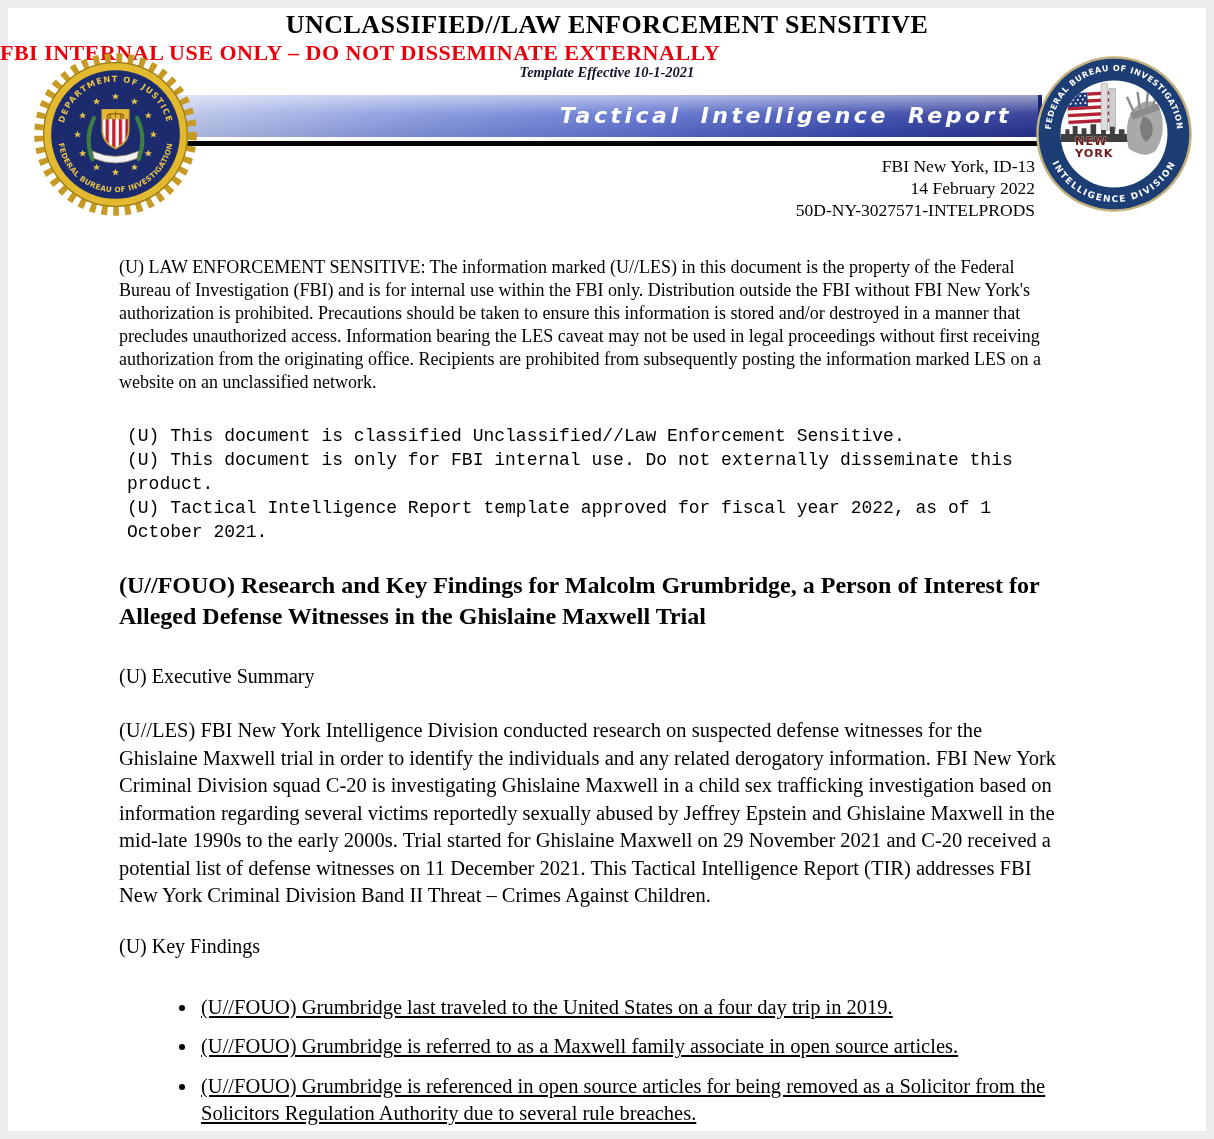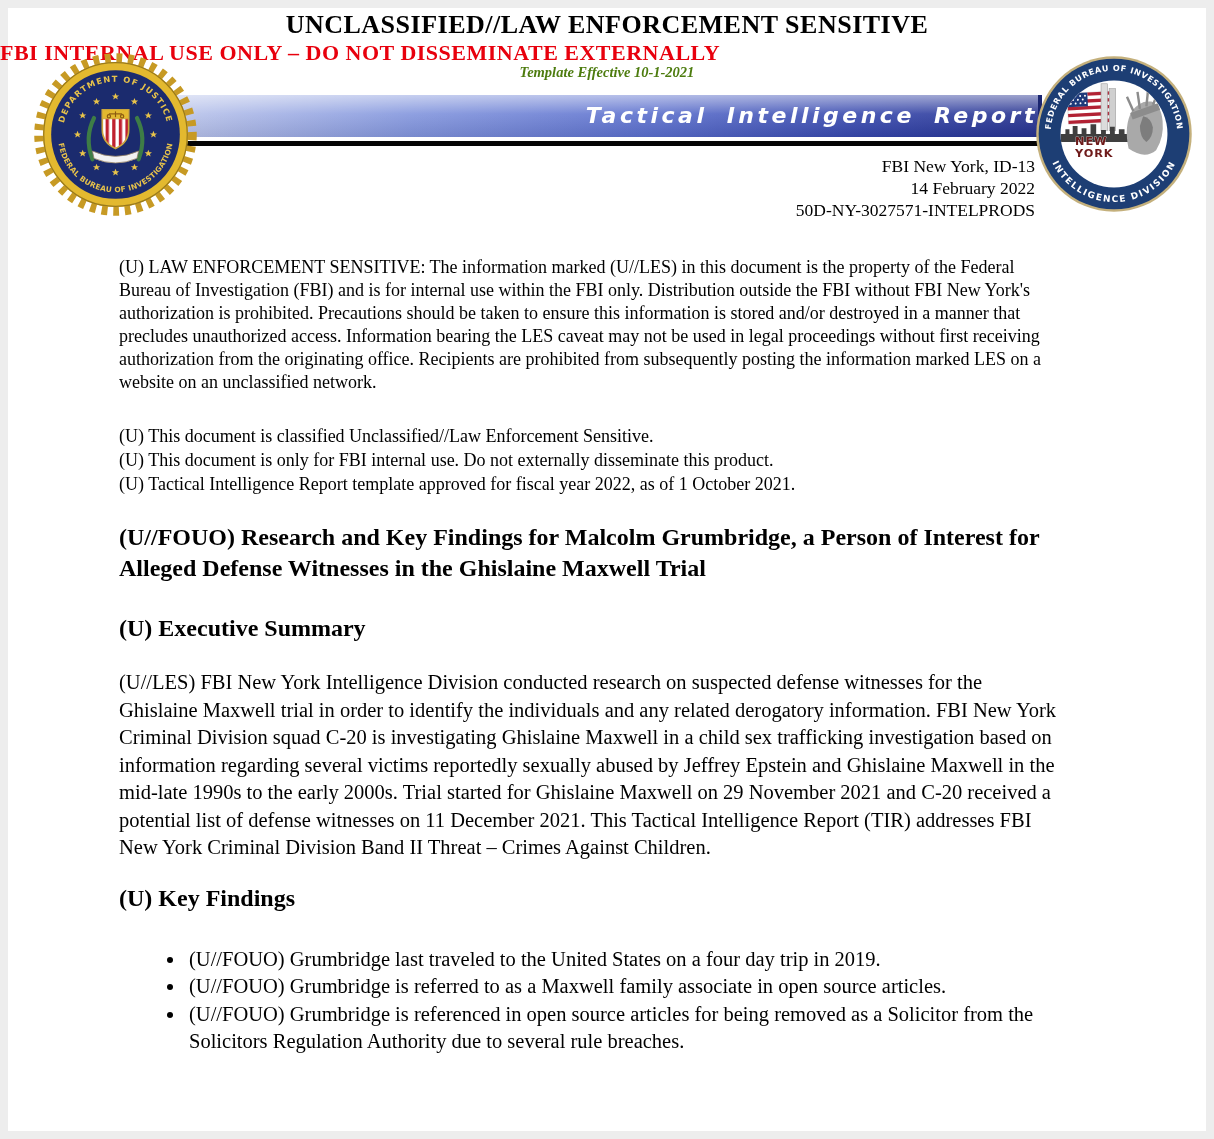--- a/index.html
+++ b/index.html
@@ -13,54 +13,54 @@
   .classification {
     position:absolute; top:10px; left:0; width:100%; text-align:center;
     font-weight:bold; font-size:26px; letter-spacing:0.5px;
   }
   .warning {
     position:absolute; top:40px; left:0; width:100%; text-align:left;
     font-weight:bold; font-size:22px; color:#e8000d; letter-spacing:0.5px;
   }
   .template-note {
     position:absolute; top:64px; left:0; width:100%; text-align:center;
-    font-weight:bold; font-style:italic; font-size:14.5px; color:#4d7c0f;
+    font-weight:bold; font-style:italic; font-size:14.5px; color:#0f172a;
   }
   .banner {
     position:absolute; left:170px; top:95px; width:868px; height:42px;
     background:
       linear-gradient(180deg, rgba(255,255,255,0.55) 0%, rgba(255,255,255,0.10) 45%, rgba(0,0,20,0.08) 100%),
       linear-gradient(90deg, #bcc6eb 0%, #8295dd 28%, #5b6fcd 55%, #3647ac 80%, #25318e 100%);
     border-right:4px solid #1a2570;
   }
   .banner-text {
-    height:42px; line-height:42px; text-align:right; 
+    height:42px; line-height:42px; text-align:right; padding-right:26px;
     color:#ffffff; font-family:"DejaVu Sans", sans-serif;
     font-style:italic; font-weight:bold; font-size:22px;
     letter-spacing:3.5px; word-spacing:8px; white-space:nowrap;
   }
   .black-rule {
     position:absolute; left:170px; top:141px; width:930px; height:5px;
     background:#050505;
   }
   .doj-seal { position:absolute; left:33px; top:52px; width:165px; height:165px; }
   .ny-seal  { position:absolute; left:1033px; top:53px; width:162px; height:162px; }
   .office-block {
     position:absolute; top:155px; right:179px; text-align:right;
     font-weight:normal; font-size:17.5px; line-height:22px;
   }
   .content { position:absolute; left:119px; top:256px; width:945px; }
   .caveat { margin:0 0 30px 0; font-size:18px; line-height:23px; }
-  .caveat-lines { margin:0 0 26px 0; font-size:18px; line-height:24px; }
+  .caveat-lines { margin:0 0 26px 8px; font-size:18px; line-height:24px;font-family:Liberation Mono, monospace; }
   .doc-title { margin:0 0 30px 0; font-size:24px; line-height:31px; font-weight:bold; }
-  .section-heading { margin:0 0 27px 0; font-size:24px; line-height:28px; font-weight:bold; }
+  .section-heading { margin:0 0 27px 0; font-size:20px; line-height:28px; font-weight:normal; }
   .exec-body { margin:0 0 22px 0; font-size:20.5px; line-height:27.5px; }
   .key-heading { margin:0; }
   ul.findings { margin:34px 0 0 0; padding-left:67px; font-size:20.5px; line-height:27.5px; }
-  ul.findings li { margin:0; padding-left:3px; }
+  ul.findings li { margin:12px; padding-left:3px;text-decoration:underline; }
   svg text { user-select:none; }
 </style>
 </head>
 <body>
 
 <div class="page">
 
   <div class="classification">UNCLASSIFIED//LAW ENFORCEMENT SENSITIVE</div>
   <div class="warning">FBI INTERNAL USE ONLY – DO NOT DISSEMINATE EXTERNALLY</div>
   <div class="template-note">Template Effective 10-1-2021</div>

